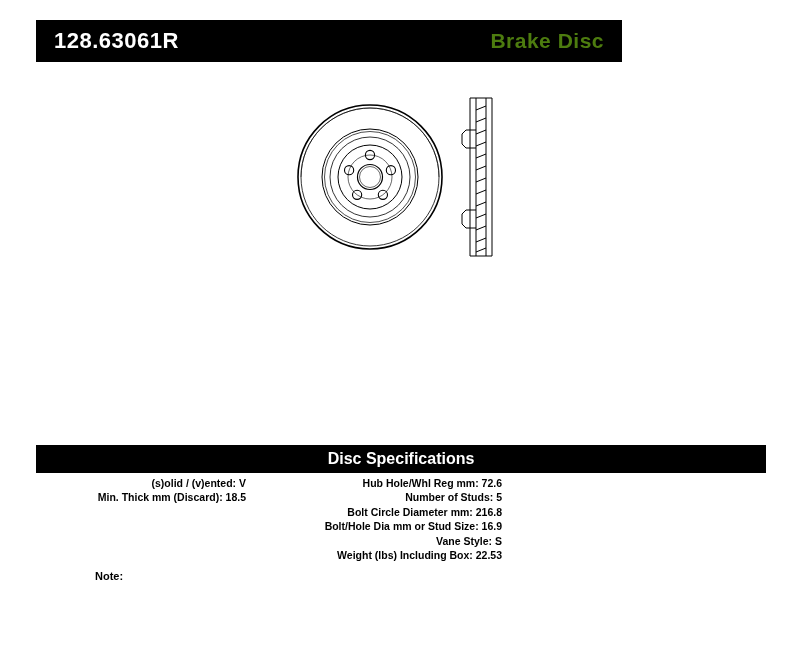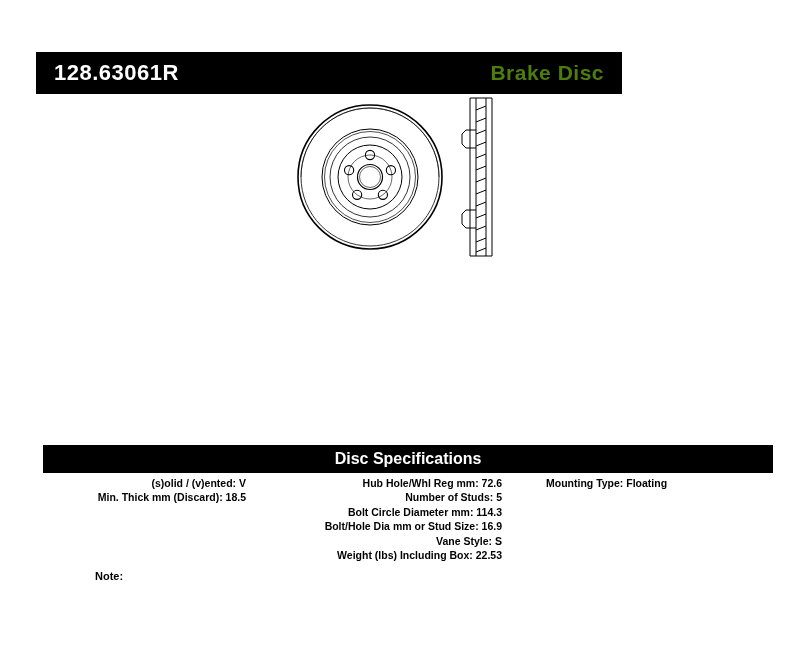--- a/index.html
+++ b/index.html
@@ -22,21 +22,20 @@
     left: 36px;
     top: 20px;
     width: 586px;
     height: 42px;
     background: #000000;
     display: flex;
     align-items: center;
     justify-content: space-between;
     box-sizing: border-box;
     padding: 0 18px;
-    margin-top: 32px;
   }
   .part-number {
     color: #ffffff;
     font-size: 22px;
     font-weight: bold;
     letter-spacing: 0.5px;
     white-space: nowrap;
   }
   .product-type {
     color: #4d7c0f;
@@ -59,21 +58,20 @@
   .spec-bar {
     position: absolute;
     left: 36px;
     top: 445px;
     width: 730px;
     height: 28px;
     background: #000000;
     display: flex;
     align-items: center;
     justify-content: center;
-    margin-left: 7px;
   }
   .spec-bar-title {
     color: #ffffff;
     font-size: 16px;
     font-weight: bold;
   }
 
   
   .spec-area {
     position: absolute;
@@ -195,28 +193,25 @@
 <div class="spec-area">
 
   <div class="spec-col spec-col-left">
     <div class="spec-line">(s)olid / (v)ented: V</div>
     <div class="spec-line">Min. Thick mm (Discard): 18.5</div>
   </div>
 
   <div class="spec-col spec-col-mid">
     <div class="spec-line">Hub Hole/Whl Reg mm: 72.6</div>
     <div class="spec-line">Number of Studs: 5</div>
-    <div class="spec-line">Bolt Circle Diameter mm: 114.3</div>
+    <div class="spec-line">Bolt Circle Diameter mm: 216.8</div>
     <div class="spec-line">Bolt/Hole Dia mm or Stud Size: 16.9</div>
     <div class="spec-line">Vane Style: S</div>
     <div class="spec-line">Weight (lbs) Including Box: 22.53</div>
   </div>
 
-  <div class="spec-col spec-col-right">
-    <div class="spec-line">Mounting Type: Floating</div>
-  </div>
 
 </div>
 
 <div class="note">
   <span>Note:</span>
   <span></span>
 </div>
 
 </body></html>

